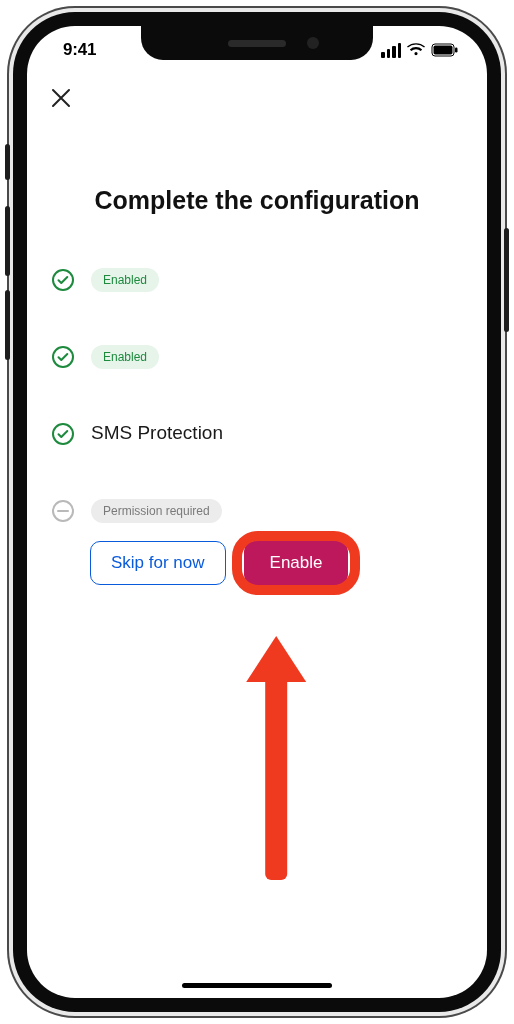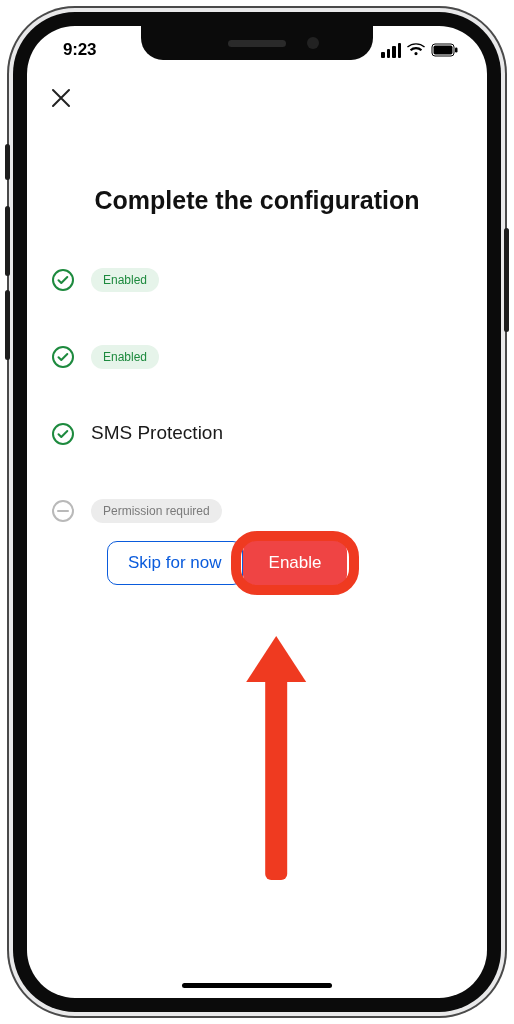--- a/index.html
+++ b/index.html
@@ -104,40 +104,40 @@
     font-size: 12px;
     padding: 5px 12px;
     border-radius: 14px;
     background: #e6f4ea;
     color: #1d8a3e;
     align-self: center;
   }
   .badge.grey { background: #ececec; color: #7a7a7a; }
 
   .action-row {
-    display: flex; 
-    margin-top: 18px; margin-left: 56px;
+    display: flex; gap: 18px;
+    margin-top: 18px; margin-left: 39px;
   }
   .btn {
     height: 44px;
     padding: 0 20px;
     border-radius: 10px;
     font-size: 17px;
     font-weight: 500;
     display: inline-flex; align-items: center; justify-content: center;
     cursor: pointer; user-select: none;
   }
   .btn-outline {
     border: 1.5px solid #0a5bdc;
     color: #0a5bdc;
     background: #fff;
   }
   .btn-primary {
     position: relative;
-    background: #ef4444;
+    background: #be185d;
     color: #fff;
     border: none;
     padding: 0 26px;
     justify-content: center;
   }
 
   
   .highlight-wrap { position: relative; display: inline-flex; }
   .highlight-ring {
     position: absolute;
@@ -186,21 +186,21 @@
 
     <div class="phone-inner">
       <div class="screen">
 
         <div class="notch">
           <div class="speaker"></div>
           <div class="cam"></div>
         </div>
 
         <div class="status-bar">
-          <span class="status-time">9:23</span>
+          <span class="status-time">9:41</span>
           <div class="status-right">
             <span class="signal-bars">
               <span></span>
                 <span></span>
                 <span></span>
                 <span></span>
             </span>
             <span class="wifi-icon">
               <svg width="18" height="14" viewBox="0 0 18 14">
                   <path d="M9 12.2a1.6 1.6 0 1 0 0-3.2 1.6 1.6 0 0 0 0 3.2Zm-4.7-4.1a7 7 0 0 1 9.4 0l1.5-1.6a9.2 9.2 0 0 0-12.4 0l1.5 1.6ZM.9 4.6a12.3 12.3 0 0 1 16.2 0L18 3.5a13.8 13.8 0 0 0-18 0l.9 1.1Z" fill="#000"></path>

